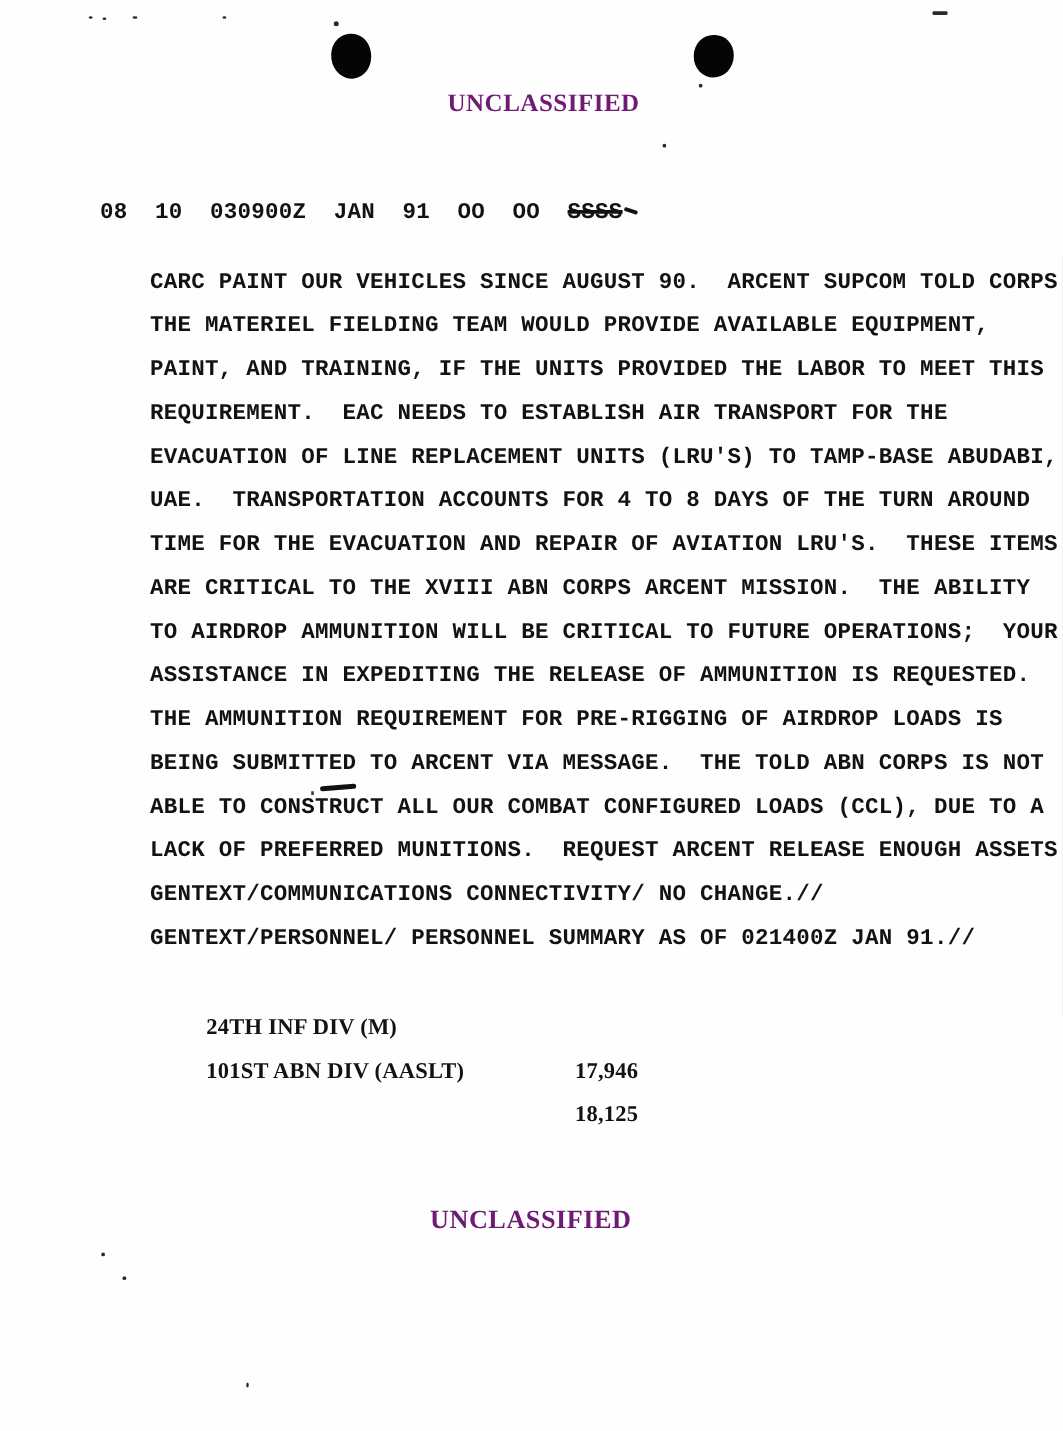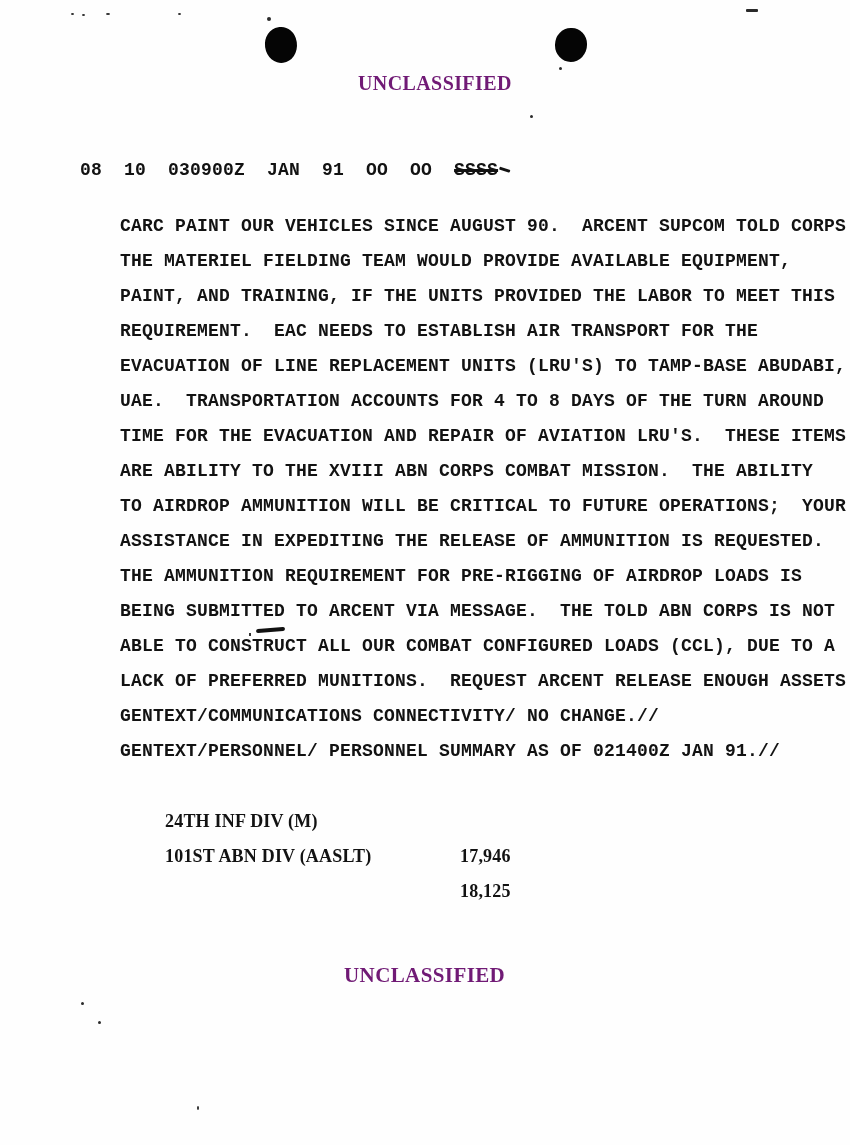--- a/index.html
+++ b/index.html
@@ -116,21 +116,21 @@
   <div class="msg-header"><span>08  10  030900Z  JAN  91  OO  OO  </span><span class="struck">SSSS</span><span class="strike-tail"></span></div>
 
   <div class="body-block">
     <div class="bodyline">CARC PAINT OUR VEHICLES SINCE AUGUST 90.  ARCENT SUPCOM TOLD CORPS</div>
     <div class="bodyline">THE MATERIEL FIELDING TEAM WOULD PROVIDE AVAILABLE EQUIPMENT,</div>
     <div class="bodyline">PAINT, AND TRAINING, IF THE UNITS PROVIDED THE LABOR TO MEET THIS</div>
     <div class="bodyline">REQUIREMENT.  EAC NEEDS TO ESTABLISH AIR TRANSPORT FOR THE</div>
     <div class="bodyline">EVACUATION OF LINE REPLACEMENT UNITS (LRU'S) TO TAMP-BASE ABUDABI,</div>
     <div class="bodyline">UAE.  TRANSPORTATION ACCOUNTS FOR 4 TO 8 DAYS OF THE TURN AROUND</div>
     <div class="bodyline">TIME FOR THE EVACUATION AND REPAIR OF AVIATION LRU'S.  THESE ITEMS</div>
-    <div class="bodyline">ARE ABILITY TO THE XVIII ABN CORPS COMBAT MISSION.  THE ABILITY</div>
+    <div class="bodyline">ARE CRITICAL TO THE XVIII ABN CORPS ARCENT MISSION.  THE ABILITY</div>
     <div class="bodyline">TO AIRDROP AMMUNITION WILL BE CRITICAL TO FUTURE OPERATIONS;  YOUR</div>
     <div class="bodyline">ASSISTANCE IN EXPEDITING THE RELEASE OF AMMUNITION IS REQUESTED.</div>
     <div class="bodyline">THE AMMUNITION REQUIREMENT FOR PRE-RIGGING OF AIRDROP LOADS IS</div>
     <div class="bodyline">BEING SUBMITTED TO ARCENT VIA MESSAGE.  THE TOLD ABN CORPS IS NOT</div>
     <div class="bodyline">ABLE TO CONSTRUCT ALL OUR COMBAT CONFIGURED LOADS (CCL), DUE TO A</div>
     <div class="bodyline">LACK OF PREFERRED MUNITIONS.  REQUEST ARCENT RELEASE ENOUGH ASSETS</div>
     <div class="bodyline">GENTEXT/COMMUNICATIONS CONNECTIVITY/ NO CHANGE.//</div>
     <div class="bodyline">GENTEXT/PERSONNEL/ PERSONNEL SUMMARY AS OF 021400Z JAN 91.//</div>
 
     <div class="p-row">

